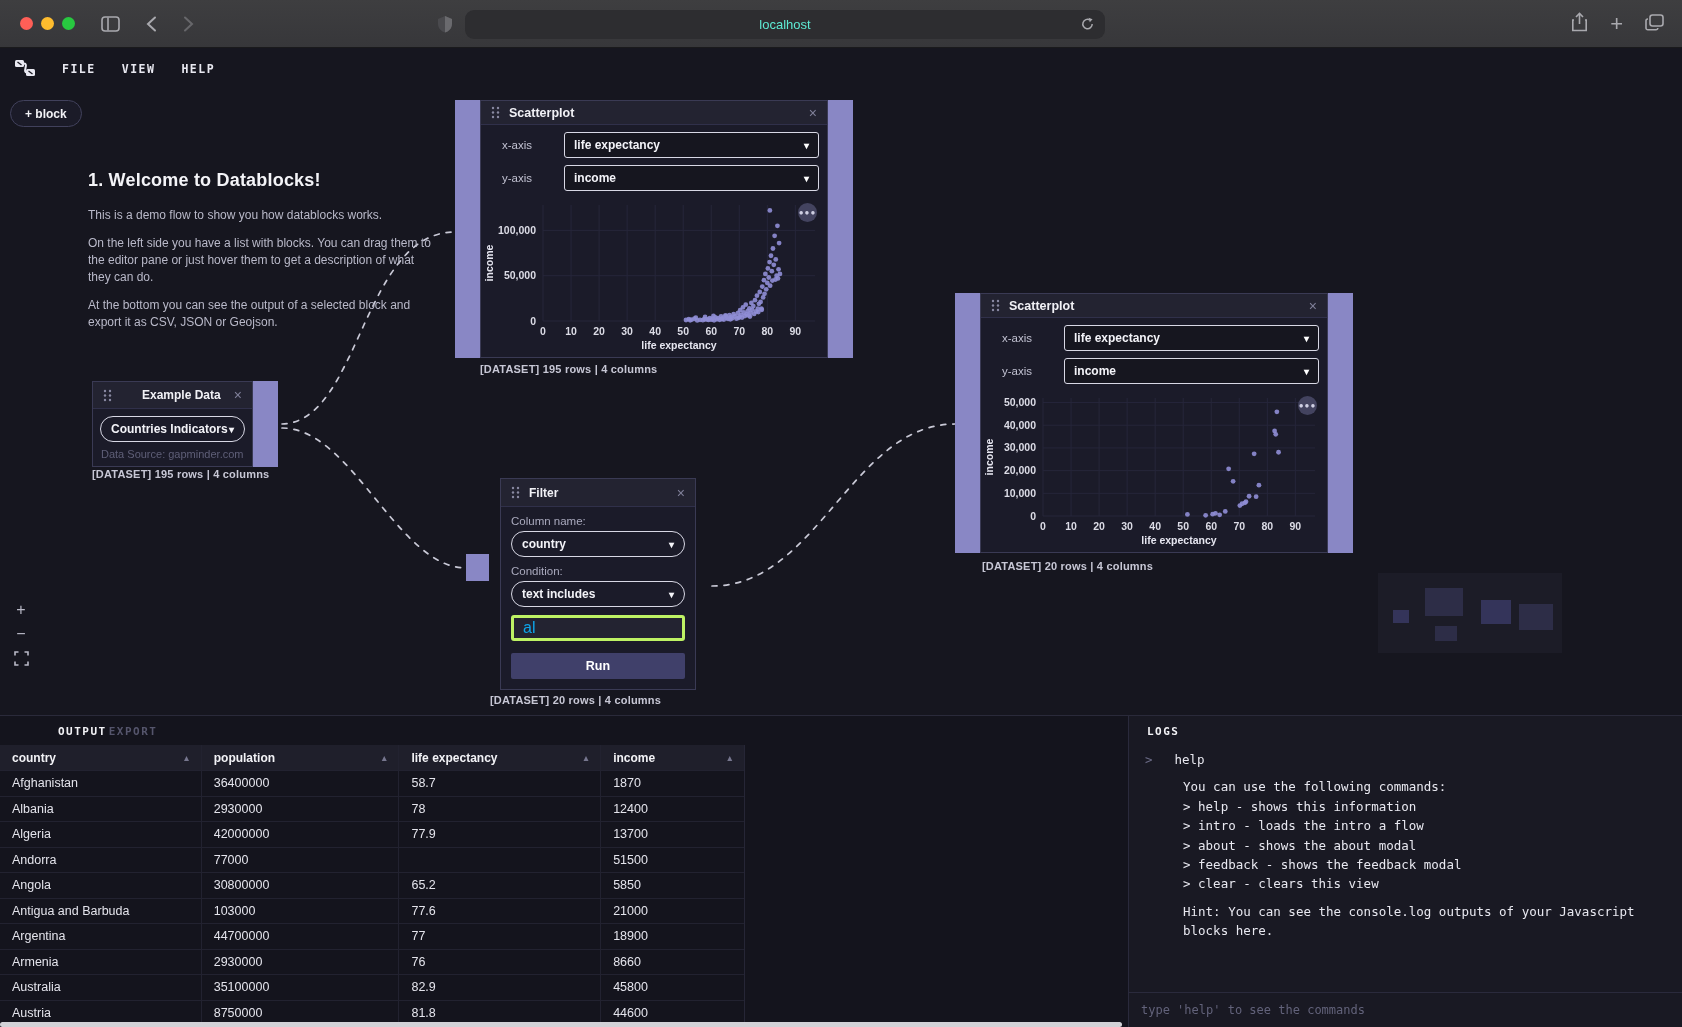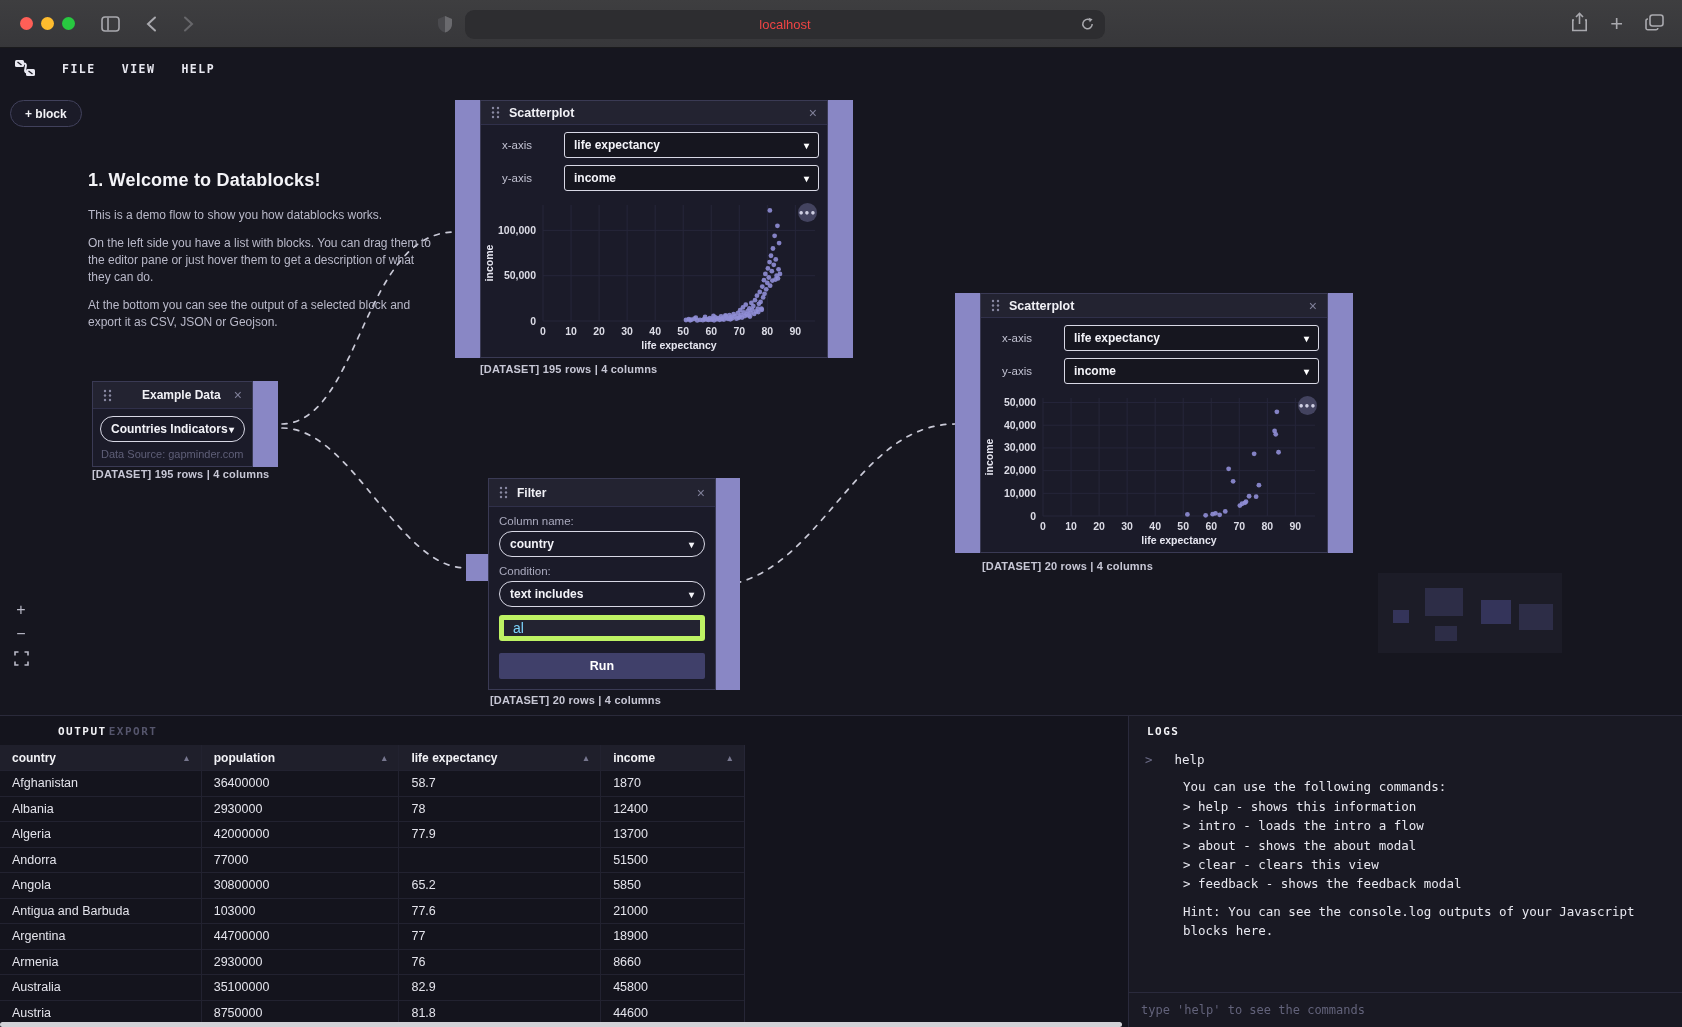--- a/index.html
+++ b/index.html
@@ -11,21 +11,21 @@
   .chrome { position:absolute; left:0; top:0; width:1682px; height:48px;
             background:linear-gradient(#3e3e40,#37373a); border-bottom:1px solid #1a1a1c;
             display:flex; align-items:center; }
   .traffic { display:flex; gap:8px; margin-left:20px; }
   .light { width:13px; height:13px; border-radius:50%; }
   .chrome-ico { color:#a9a9ae; margin-left:26px; display:flex; align-items:center; }
   .chrome-ico svg { display:block; }
   .dim { opacity:.4; }
   .urlbar { position:absolute; left:465px; top:10px; width:640px; height:29px;
             background:#2d2d30; border-radius:9px; display:flex; align-items:center;
-            justify-content:center; color:#ef4444; font-size:13px; }
+            justify-content:center; color:#5eead4; font-size:13px; }
   .reload { position:absolute; right:10px; top:6px; color:#a9a9ae; }
   .shield { position:absolute; left:437px; top:15px; }
   .right-icos { position:absolute; right:18px; top:12px; display:flex; gap:22px; color:#a9a9ae; align-items:center; }
 
   
   .menubar { position:absolute; left:0; top:49px; width:1682px; height:40px;
              display:flex; align-items:center; gap:26px; padding-left:14px;
              font-family:"DejaVu Sans Mono", monospace; font-size:11.5px;
              letter-spacing:1.5px; color:#e8e8f0; font-weight:bold; }
   .menu-item { cursor:default; }
@@ -61,22 +61,22 @@
   .chart-wrap { position:relative; margin-top:4px; }
   .more-btn { position:absolute; right:10px; top:8px; width:19px; height:19px; border-radius:50%;
               background:#43435f; color:#cfcfe2; font-size:8px; letter-spacing:1px;
               display:flex; align-items:center; justify-content:center; }
 
   
   .fld-label { color:#a9a9bd; font-size:11.5px; margin:8px 10px 4px; }
   .filter-select { margin:0 10px; height:26px; border:1px solid #d8d8e5; border-radius:13px;
                    display:flex; align-items:center; padding:0 10px; color:#f3f3f8; font-size:12px; font-weight:bold; }
   .filter-select .chev { margin-left:auto; font-size:10px; }
-  .text-input { margin:8px 10px 0; height:26px; background:#232331; border:5px solid #bef264; border-radius:3px;
-                display:flex; align-items:center; padding:0 9px; color:#7dd3fc; font-size:14px; }
+  .text-input { margin:8px 10px 0; height:26px; background:#232331; border:3px solid #bef264; border-radius:3px;
+                display:flex; align-items:center; padding:0 9px; color:#0ea5e9; font-size:16px; }
   .run-btn { margin:12px 10px 10px; height:26px; background:#40406a; border-radius:2px;
              color:#fff; font-size:12.5px; font-weight:bold; display:flex; align-items:center; justify-content:center; }
   .in-port { position:absolute; width:23px; height:27px; background:#8987c5; }
 
   
   .zoomctl { position:absolute; left:12px; top:602px; display:flex; flex-direction:column; gap:8px; color:#b9b9c7; }
   .zoomctl .zbtn { width:18px; height:16px; display:flex; align-items:center; justify-content:center; font-size:16px; }
 
   
   .minimap { position:absolute; left:1378px; top:573px; width:184px; height:80px; background:#1c1c27;
@@ -391,21 +391,21 @@
         <span>Countries Indicators</span>
         <span class="chev">▾</span>
       </div>
       <div style="margin:6px 8px 0; color:#5f5f78; font-size:11px;">Data Source: gapminder.com</div>
     </div>
     <div class="port-bar"></div>
   </div>
   <div class="caption" style="left:92px; top:468px;">[DATASET] 195 rows | 4 columns</div>
 
   <div class="in-port" style="left:466px; top:554px;"></div>
-  <div class="block" style="left:488px; top:478px; width:252px; height:212px;">
+  <div class="block" style="left:500px; top:478px; width:196px; height:212px;flex-direction:column;">
     <div class="block-main">
       <div class="blk-header" style="height:28px;">
         <span class="handle">
           <svg width="9" height="13" viewBox="0 0 9 13">
               <g fill="#8a8aa2">
                 <circle cx="2" cy="2" r="1.2"></circle>
                 <circle cx="7" cy="2" r="1.2"></circle>
                 <circle cx="2" cy="6.5" r="1.2"></circle>
                 <circle cx="7" cy="6.5" r="1.2"></circle>
                 <circle cx="2" cy="11" r="1.2"></circle>
@@ -647,22 +647,22 @@
       <div class="logs-body">
         <div class="log-cmd">
           <span class="chevron">&gt;</span>
           <span>help</span>
         </div>
         <div class="log-lines" id="loglines">
             <div>You can use the following commands:</div>
             <div>&gt; help - shows this information</div>
             <div>&gt; intro - loads the intro a flow</div>
             <div>&gt; about - shows the about modal</div>
+            <div>&gt; feedback - shows the feedback modal</div>
             <div>&gt; clear - clears this view</div>
-            <div>&gt; feedback - shows the feedback modal</div>
           </div>
         <div class="log-hint">Hint: You can see the console.log outputs of your Javascript blocks here.</div>
       </div>
       <input class="logs-input" placeholder="type 'help' to see the commands" style="">
     </div>
   </div>
 
 </div>
 
 </body></html>

